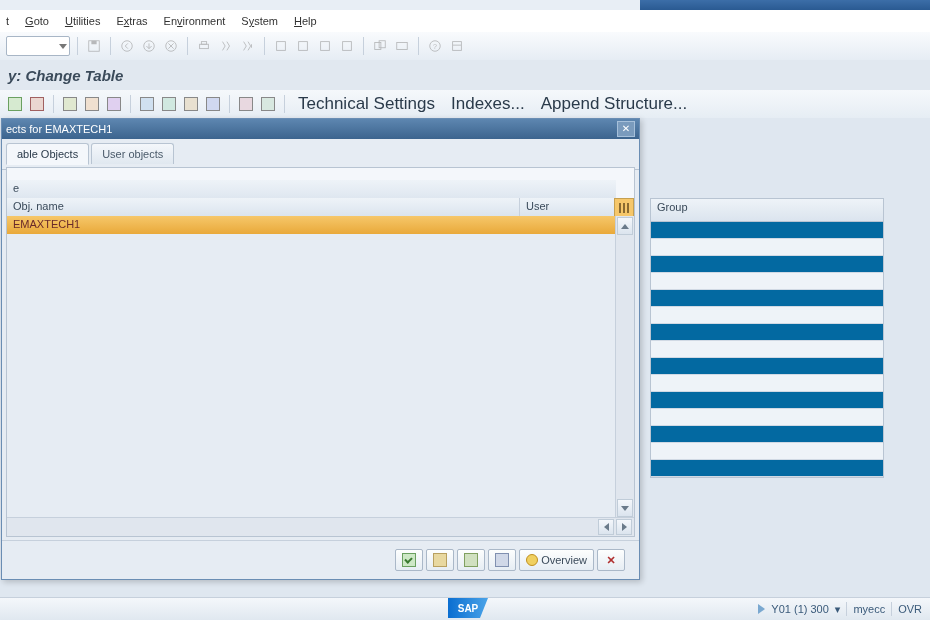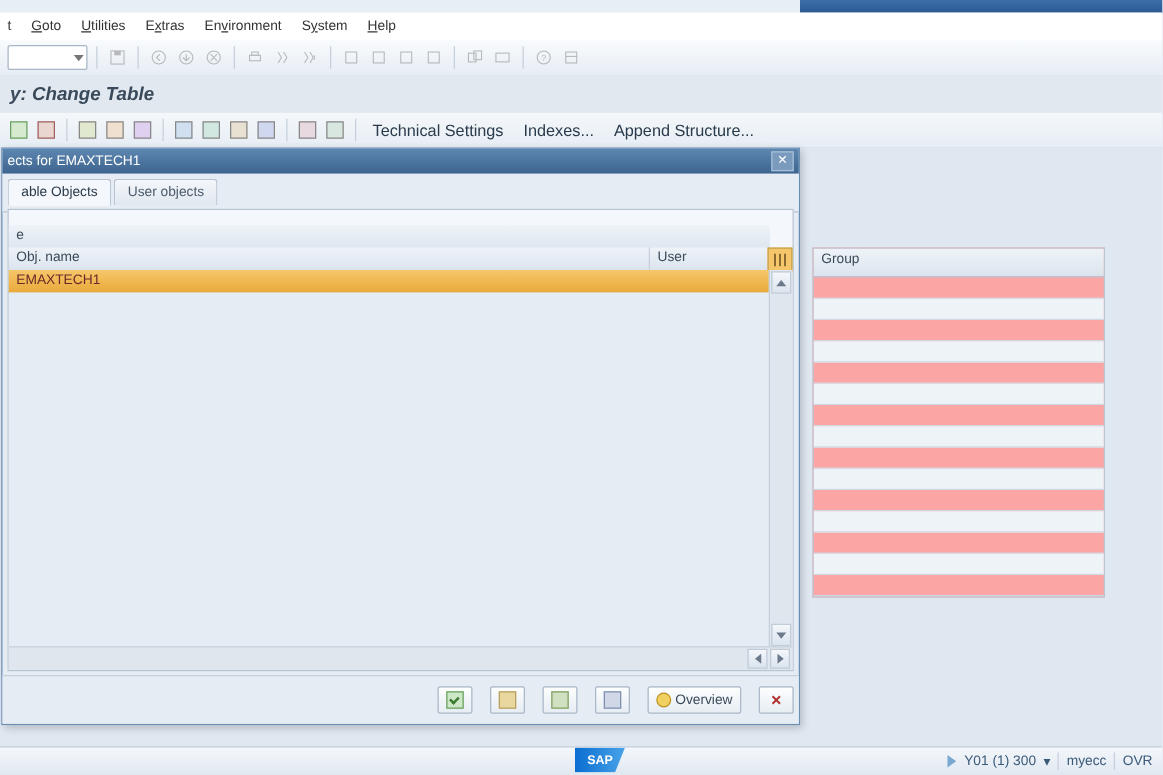--- a/index.html
+++ b/index.html
@@ -6,28 +6,28 @@
   .menubar{height:22px;background:#fff;border-bottom:1px solid #c6d0dc;display:flex;align-items:center;padding:0 6px;gap:16px;}
   .menubar span{cursor:default;}
   .menubar span u{text-decoration:underline;}
   .std-toolbar{height:28px;background:linear-gradient(#f9fbfd,#e6edf4);border-bottom:1px solid #c6d0dc;display:flex;align-items:center;padding:0 6px;gap:4px;}
   .combo{width:60px;height:18px;border:1px solid #a8b6c6;background:#fff;border-radius:2px;display:flex;align-items:center;justify-content:flex-end;padding-right:2px;}
   .combo .tri{width:0;height:0;border-left:4px solid transparent;border-right:4px solid transparent;border-top:5px solid #777;}
   .tb-sep{width:1px;height:18px;background:#c6d0dc;margin:0 3px;}
   .tb-ico{width:18px;height:18px;display:flex;align-items:center;justify-content:center;opacity:.55;}
   .tb-ico svg{width:14px;height:14px;}
   .title-area{height:30px;display:flex;align-items:center;padding:0 8px;font-size:15px;font-style:italic;font-weight:bold;color:#3a4a5a;background:#e1e8f0;border-bottom:1px solid #c6d0dc;}
-  .app-toolbar{height:28px;background:linear-gradient(#f5f8fb,#e6edf4);border-bottom:1px solid #c6d0dc;display:flex;align-items:center;padding:0 6px;gap:4px;font-size:13px;color:#2a3a4a;}
+  .app-toolbar{height:28px;background:linear-gradient(#f5f8fb,#e6edf4);border-bottom:1px solid #c6d0dc;display:flex;align-items:center;padding:0 6px;gap:4px;font-size:17px;color:#2a3a4a;}
   .app-toolbar .lbl{padding:0 6px;cursor:default;}
   .app-toolbar .sep{width:1px;height:18px;background:#c6d0dc;margin:0 3px;}
   .app-ico{width:18px;height:18px;display:flex;align-items:center;justify-content:center;}
   .app-ico div{width:12px;height:12px;border:1px solid #888;background:#eaf1d6;}
   .workarea{position:absolute;top:110px;left:0;right:0;bottom:22px;background:#dfe7f0;}
   
-  .bg-table{position:absolute;top:80px;left:650px;width:232px;border:1px solid #b8c4d2;background:#fca5a5;}
+  .bg-table{position:absolute;top:80px;left:650px;width:232px;border:1px solid #b8c4d2;background:#0369a1;}
   .bg-table .hdr{height:18px;background:linear-gradient(#eef3f8,#dbe4ee);border-bottom:1px solid #b8c4d2;padding:2px 6px;font-size:11px;color:#3a4a5a;}
   .bg-table .row{height:16px;border-bottom:1px solid #d0d9e4;}
   .bg-table .row:nth-child(odd){background:#eef3f8;}
   
   .dialog{position:absolute;top:0;left:1px;width:637px;height:460px;border:1px solid #6a8db3;background:#e6ecf3;box-shadow:2px 2px 6px rgba(0,0,0,.2);}
   .dlg-title{height:20px;background:linear-gradient(#5d86b0,#3c648e);color:#fff;font-size:11px;display:flex;align-items:center;justify-content:space-between;padding:0 4px;}
   .dlg-close{width:16px;height:14px;background:#7a9bbd;border:1px solid #a6c0da;display:flex;align-items:center;justify-content:center;color:#fff;font-size:10px;line-height:1;}
   .tabstrip{height:26px;display:flex;align-items:flex-start;padding:4px 4px 0 4px;gap:2px;border-bottom:1px solid #b8c4d2;background:#e6ecf3;}
   .tab{height:20px;padding:0 10px;display:flex;align-items:center;border:1px solid #b8c4d2;border-bottom:none;border-radius:3px 3px 0 0;font-size:11px;background:linear-gradient(#f4f7fb,#e0e8f0);color:#4a5a6a;}
   .tab.active{background:#f4f7fb;color:#2a3a4a;border-bottom:1px solid #f4f7fb;margin-bottom:-1px;}
@@ -43,30 +43,30 @@
   .vscroll .btn{height:16px;background:linear-gradient(#f4f7fb,#dbe4ee);border:1px solid #c0ccd8;margin:1px;display:flex;align-items:center;justify-content:center;}
   .vscroll .tri-up{width:0;height:0;border-left:4px solid transparent;border-right:4px solid transparent;border-bottom:5px solid #6a7a8a;}
   .vscroll .tri-dn{width:0;height:0;border-left:4px solid transparent;border-right:4px solid transparent;border-top:5px solid #6a7a8a;}
   .vscroll .track{flex:1;}
   .config-btn{position:absolute;top:30px;right:0;width:18px;height:18px;background:#f6c76a;border:1px solid #c6a050;display:flex;align-items:center;justify-content:center;}
   .config-btn div{width:10px;height:10px;background:repeating-linear-gradient(90deg,#8a6a30 0 2px,transparent 2px 4px);}
   .hscroll{position:absolute;left:0;right:0;bottom:0;height:18px;background:#e0e6ee;border-top:1px solid #c6d0dc;display:flex;align-items:center;justify-content:flex-end;padding-right:2px;gap:2px;}
   .hscroll .btn{width:14px;height:14px;background:linear-gradient(#f4f7fb,#dbe4ee);border:1px solid #c0ccd8;display:flex;align-items:center;justify-content:center;}
   .hscroll .tri-l{width:0;height:0;border-top:4px solid transparent;border-bottom:4px solid transparent;border-right:5px solid #6a7a8a;}
   .hscroll .tri-r{width:0;height:0;border-top:4px solid transparent;border-bottom:4px solid transparent;border-left:5px solid #6a7a8a;}
-  .dlg-footer{position:absolute;left:0;right:0;bottom:0;height:38px;border-top:1px solid #c6d0dc;background:#e6ecf3;display:flex;align-items:center;justify-content:flex-end;padding:0 4px;gap:14px;}
+  .dlg-footer{position:absolute;left:0;right:0;bottom:0;height:38px;border-top:1px solid #c6d0dc;background:#e6ecf3;display:flex;align-items:center;justify-content:flex-end;padding:0 14px;gap:3px;}
   .ftr-btn{height:20px;min-width:20px;border:1px solid #aab8c8;background:linear-gradient(#fdfefe,#e6edf4);border-radius:2px;display:flex;align-items:center;justify-content:center;padding:0 3px;font-size:11px;color:#3a4a5a;gap:3px;}
   .ftr-btn.ov{padding:0 6px;}
   .ftr-btn.cancel{color:#b03030;font-weight:bold;}
   .ftr-ico-confirm{width:12px;height:12px;border:1px solid #6aa060;background:#cde8c6;position:relative;}
   .ftr-ico-confirm:after{content:"";position:absolute;left:2px;top:3px;width:5px;height:3px;border-left:2px solid #3a7a30;border-bottom:2px solid #3a7a30;transform:rotate(-45deg);}
   
   .statusbar{position:absolute;left:0;right:0;bottom:0;height:22px;background:linear-gradient(#f4f7fb,#e0e8f0);border-top:1px solid #c6d0dc;display:flex;align-items:center;justify-content:flex-end;padding:0 8px;gap:6px;font-size:11px;color:#3a5a7a;}
   .statusbar .sep{width:1px;height:14px;background:#c6d0dc;}
-  .statusbar .sap-logo{position:absolute;left:460px;bottom:2px;width:40px;height:20px;background:linear-gradient(90deg,#0a6ed1,#4aa3e8);color:#fff;font-weight:bold;font-size:10px;display:flex;align-items:center;justify-content:center;clip-path:polygon(0 0,100% 0,80% 100%,0 100%);}
+  .statusbar .sap-logo{position:absolute;left:448px;bottom:2px;width:40px;height:20px;background:linear-gradient(90deg,#0a6ed1,#4aa3e8);color:#fff;font-weight:bold;font-size:10px;display:flex;align-items:center;justify-content:center;clip-path:polygon(0 0,100% 0,80% 100%,0 100%);}
   .statusbar .play{width:0;height:0;border-top:5px solid transparent;border-bottom:5px solid transparent;border-left:7px solid #7aa8d0;}
   .tri{display:inline-block;}
   .title-blue-bar{position:absolute;top:0;right:0;left:640px;height:10px;background:linear-gradient(#3c6ea8,#2a5a92);border-bottom:1px solid #1a4a7a;}
   body{position:relative;}
   .shell{position:absolute;top:0;left:0;right:0;bottom:0;}
 </style>
 </head>
 <body>
 
 <div class="shell">

